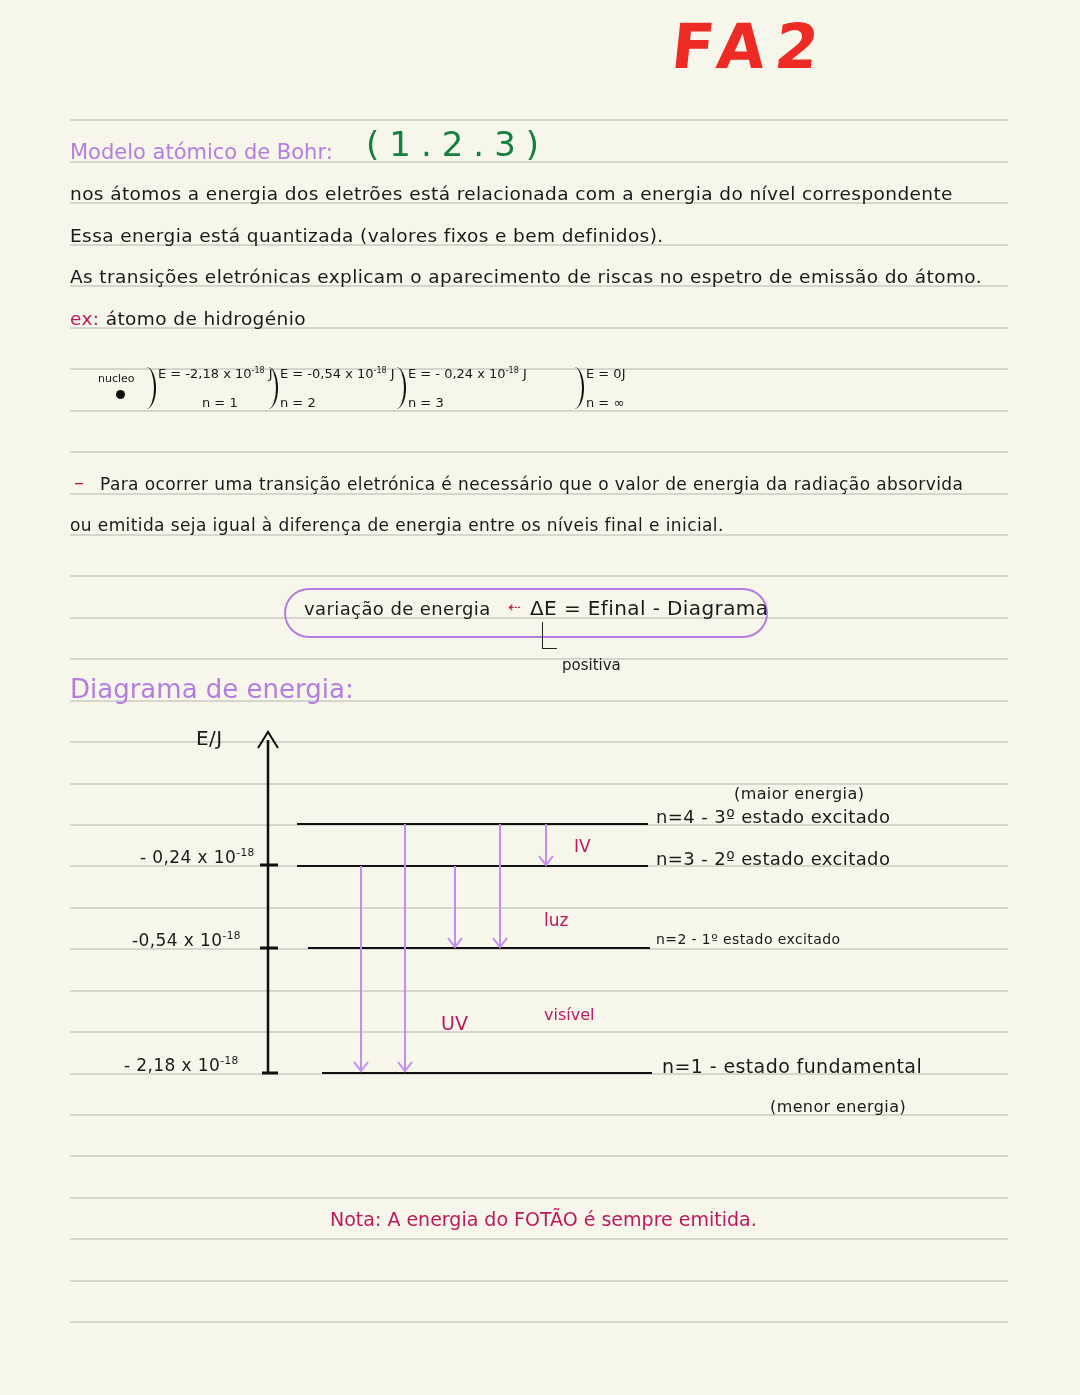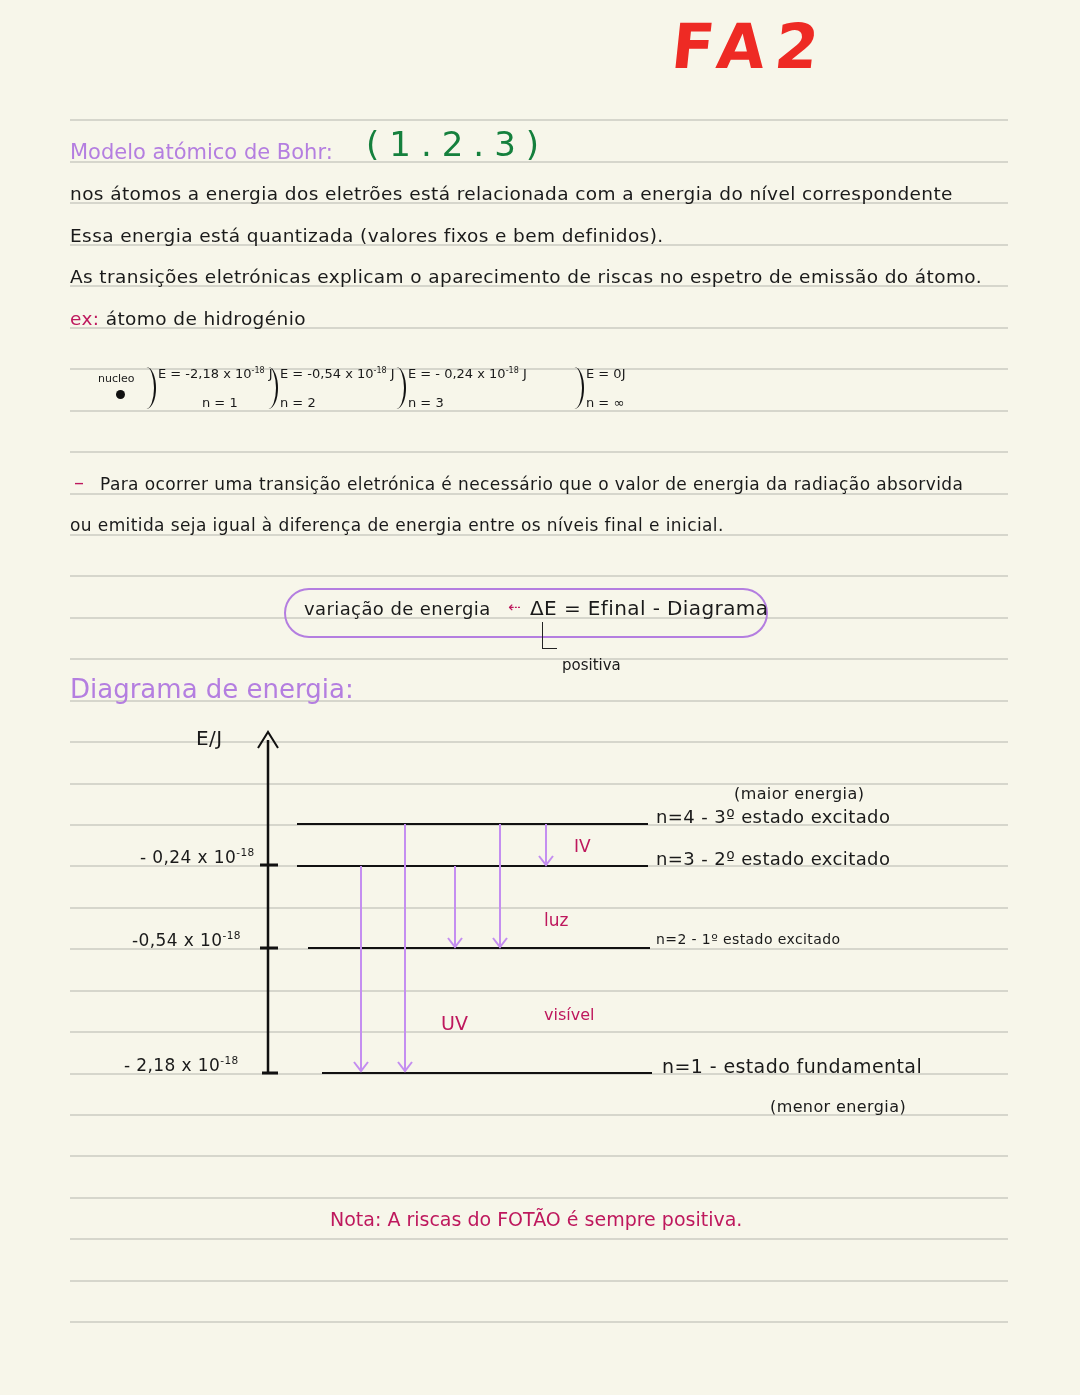--- a/index.html
+++ b/index.html
@@ -150,14 +150,14 @@
 
 <div class="abs txt" style="left:734px; top:784px; font-size:16px;">(maior energia)</div>
 <div class="abs txt" style="left:656px; top:806px; font-size:18px;">n=4 - 3º estado excitado</div>
 <div class="abs txt" style="left:656px; top:848px; font-size:18px;">n=3 - 2º estado excitado</div>
 <div class="abs txt" style="left:656px; top:931px; font-size:14px;">n=2 - 1º estado excitado</div>
 <div class="abs txt" style="left:662px; top:1055px; font-size:19px;">n=1 - estado fundamental</div>
 <div class="abs txt" style="left:770px; top:1097px; font-size:16px;">(menor energia)</div>
 
 <div class="abs violet" style="left:330px; top:1208px; font-size:19px;">
   <span>Nota:</span>
-  <span>A riscas do FOTÃO é sempre positiva.</span>
+  <span>A energia do FOTÃO é sempre emitida.</span>
 </div>
 
 </body></html>

